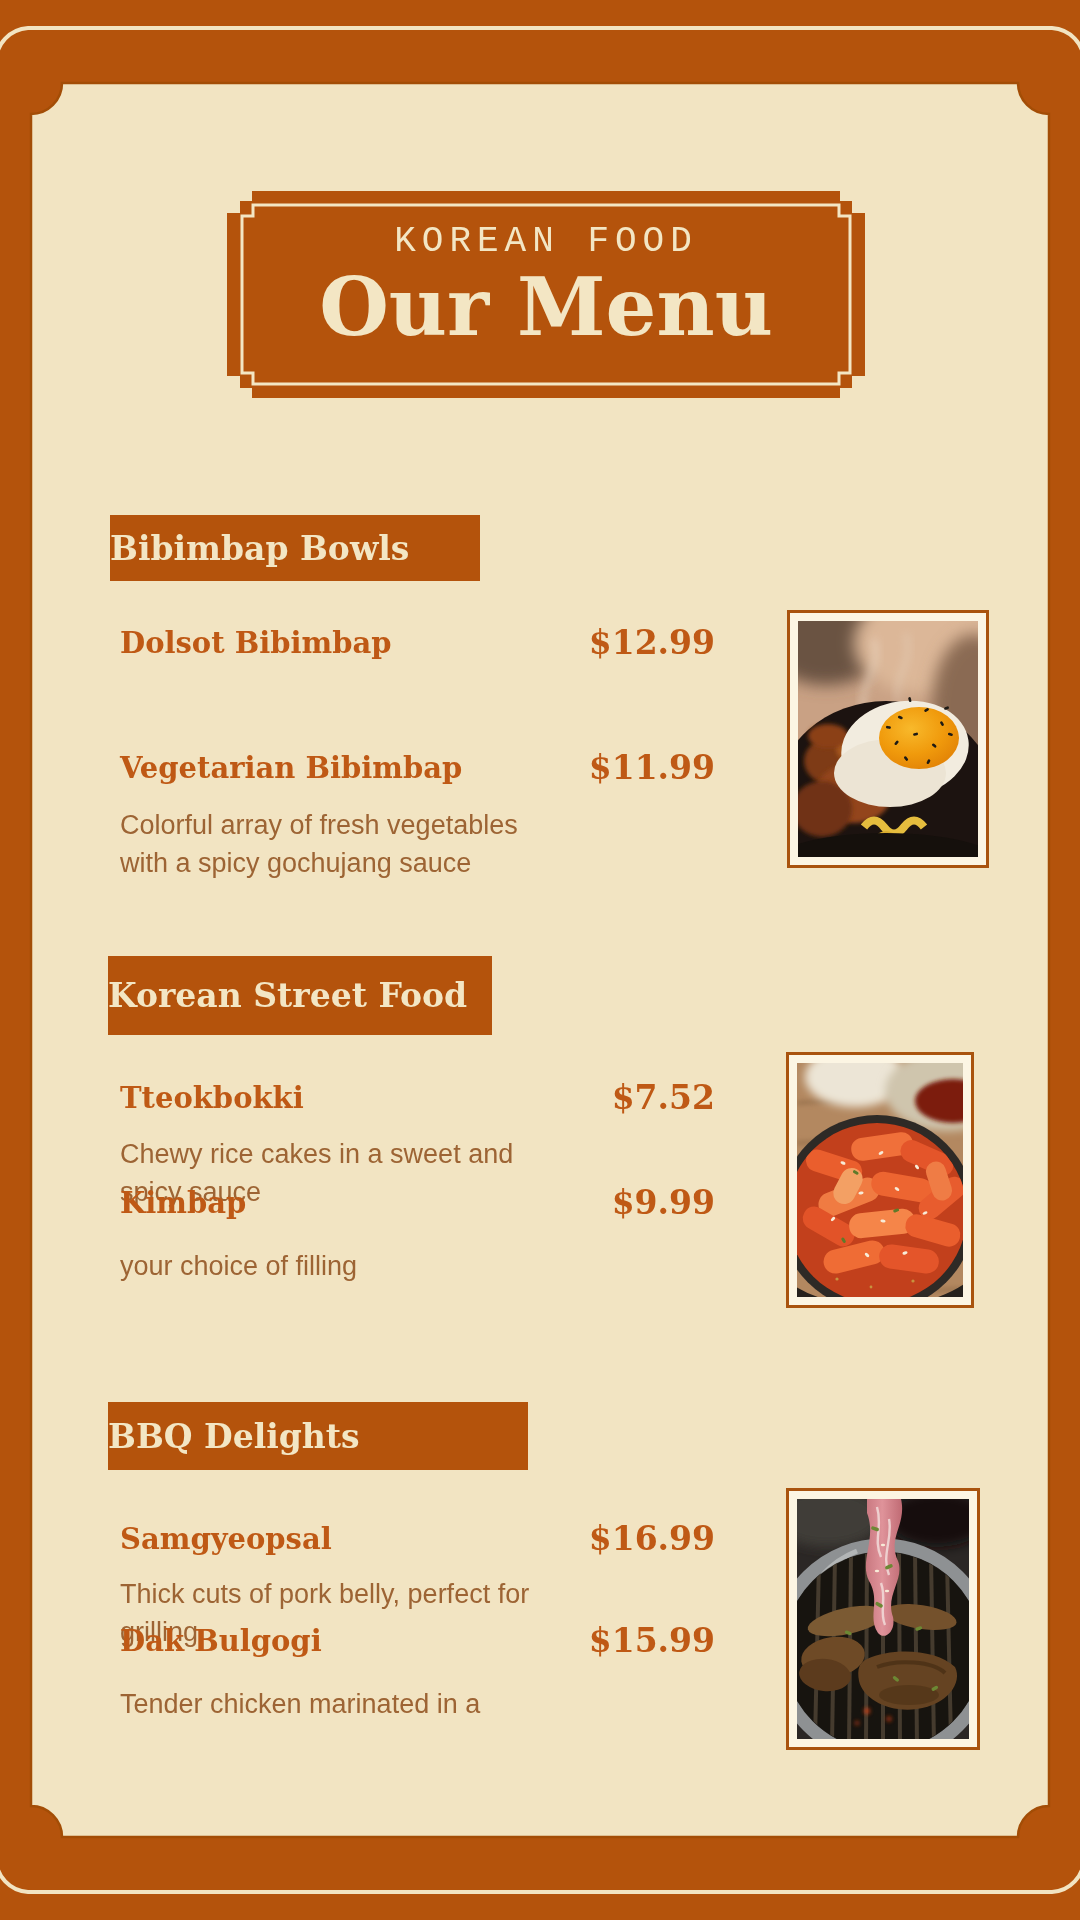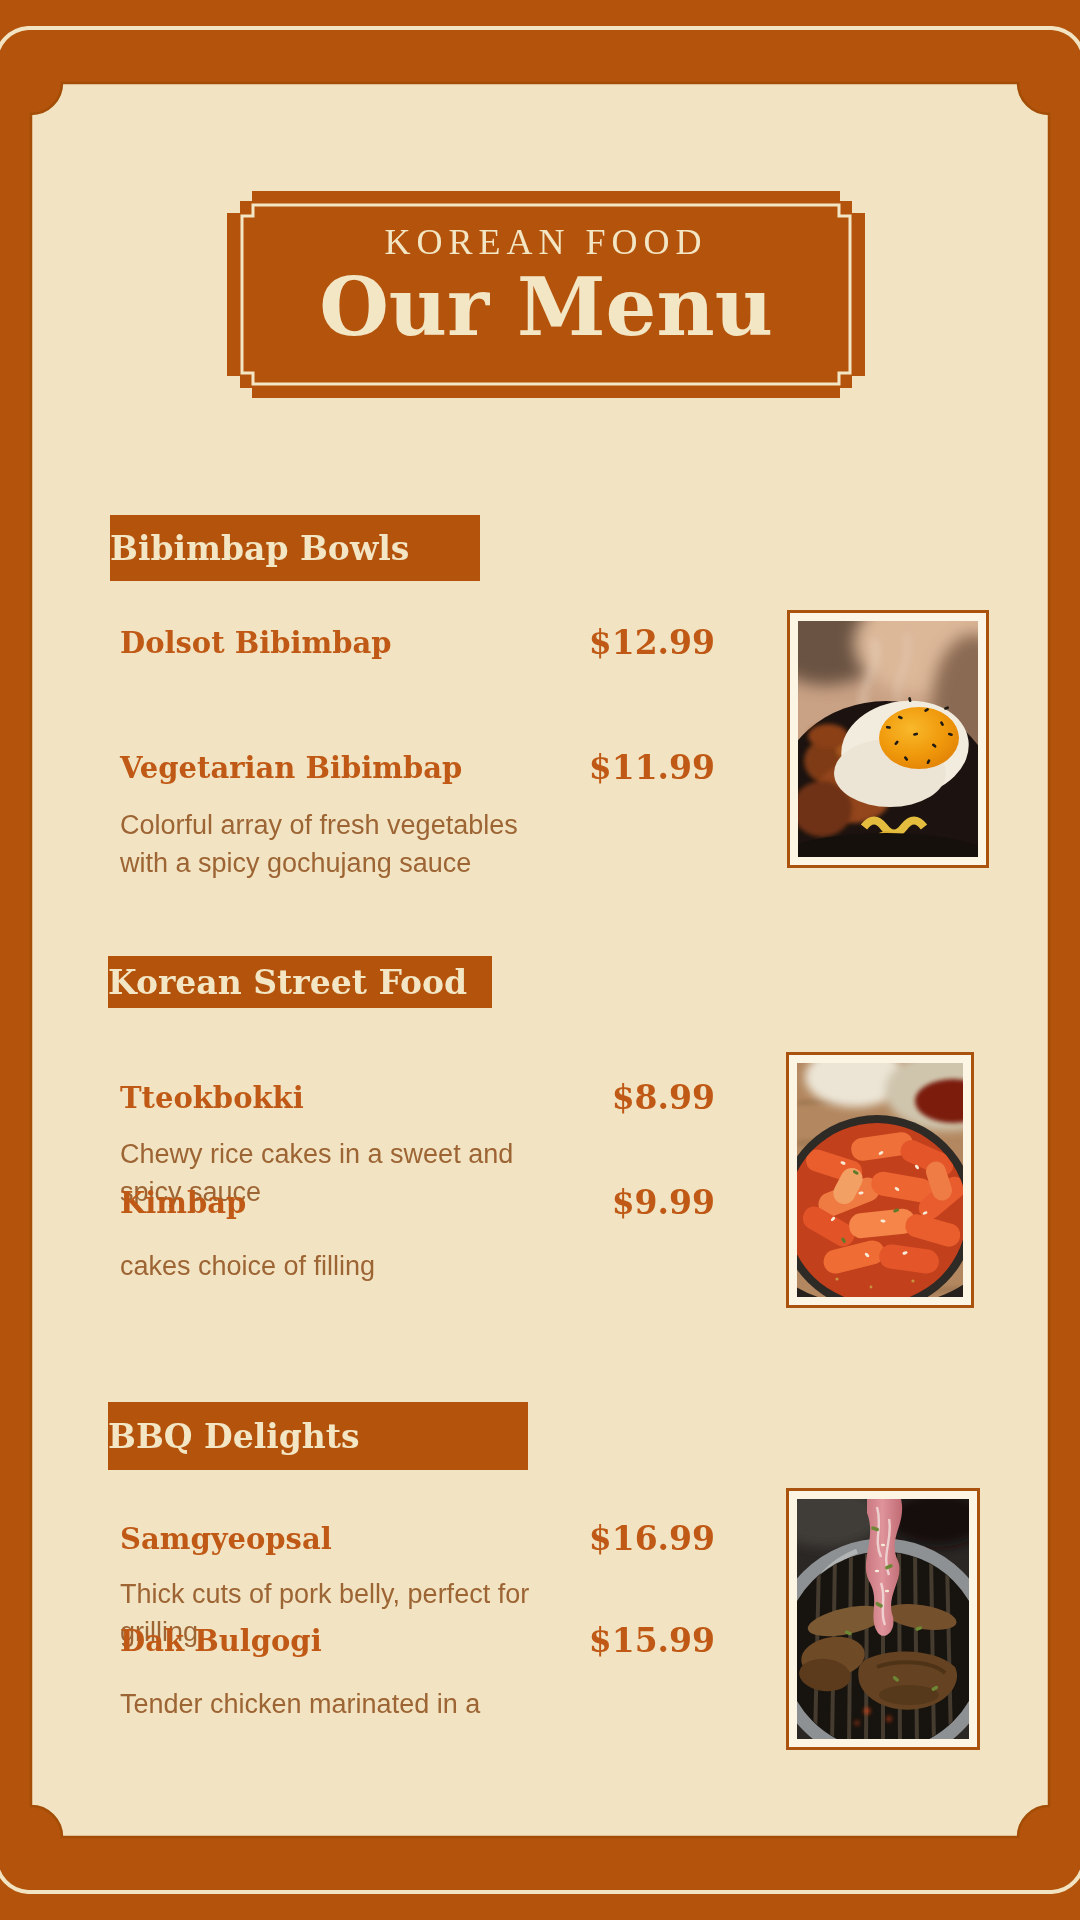--- a/index.html
+++ b/index.html
@@ -9,32 +9,32 @@
   *{margin:0;padding:0;box-sizing:border-box;}
   html,body{width:1080px;height:1920px;}
   body{font-family:"Liberation Sans",sans-serif;background:var(--rust);}
   .page{position:relative;width:1080px;height:1920px;overflow:hidden;}
   .frame-svg{position:absolute;left:0;top:0;width:1080px;height:1920px;display:block;}
 
   
   .badge{position:absolute;left:227px;top:191px;width:638px;height:207px;}
   .badge svg.badge-frame{position:absolute;inset:0;width:100%;height:100%;}
   .eyebrow{position:absolute;left:0;right:0;top:30px;text-align:center;
-    font-family:Liberation Serif, serif;font-size:36px;letter-spacing:6px;
+    font-family:Liberation Mono, monospace;font-size:36px;letter-spacing:6px;
     color:var(--cream-text);font-weight:400;}
   .big-title{position:absolute;left:0;right:0;top:70px;text-align:center;
     font-family:"DejaVu Serif","Liberation Serif",serif;font-weight:bold;
     font-size:80px;line-height:92px;color:var(--cream-text);}
 
   
   .bar{position:absolute;background:var(--rust);display:flex;align-items:center;}
   .bar span{font-family:"DejaVu Serif","Liberation Serif",serif;font-weight:bold;
     font-size:33px;color:var(--cream-text);white-space:nowrap;}
   .bar1{left:110px;top:515px;width:370px;height:66px;}
-  .bar2{left:108px;top:956px;width:384px;height:52px;}
+  .bar2{left:108px;top:956px;width:384px;height:79px;}
   .bar3{left:108px;top:1402px;width:420px;height:68px;}
 
   
   .item-name{position:absolute;left:120px;font-family:"DejaVu Serif","Liberation Serif",serif;
     font-weight:bold;font-size:29px;line-height:34px;color:var(--accent);white-space:nowrap;}
   .item-price{position:absolute;right:365px;font-family:"DejaVu Serif","Liberation Serif",serif;
     font-weight:bold;font-size:33px;line-height:38px;color:var(--accent);white-space:nowrap;}
   .item-desc{position:absolute;left:120px;font-size:27px;line-height:38px;
     color:var(--muted-brown);}
   .item-desc span{display:block;white-space:nowrap;}
@@ -135,30 +135,30 @@
       <path d="M78 219 q10 -11 20 0 q10 11 20 0" stroke="#d9ac2f" stroke-width="7" fill="none"></path>
       <ellipse cx="88" cy="248" rx="122" ry="36" fill="#15100c"></ellipse>
     </svg>
   </figure>
 
   <div class="bar bar2">
     <span>Korean Street Food</span>
   </div>
 
   <div class="item-name" style="top:1081px">Tteokbokki</div>
-  <div class="item-price" style="top:1079px">$8.99</div>
+  <div class="item-price" style="top:1079px">$7.52</div>
   <div class="item-desc" style="top:1135px">
     <span>Chewy rice cakes in a sweet and</span>
     <span>spicy sauce</span>
   </div>
 
   <div class="item-name" style="top:1186px">Kimbap</div>
   <div class="item-price" style="top:1184px">$9.99</div>
   <div class="item-desc" style="top:1247px">
-    <span>cakes choice of filling</span>
+    <span>your choice of filling</span>
   </div>
 
   <figure class="photo photo2">
     <svg viewBox="0 0 166 234" preserveAspectRatio="xMidYMid slice" aria-hidden="true">
       <defs>
         <clipPath id="bowlclip">
             <circle cx="80" cy="150" r="90"></circle>
           </clipPath>
         <filter id="b4b" x="-60%" y="-60%" width="220%" height="220%">
             <feGaussianBlur stdDeviation="4"></feGaussianBlur>

